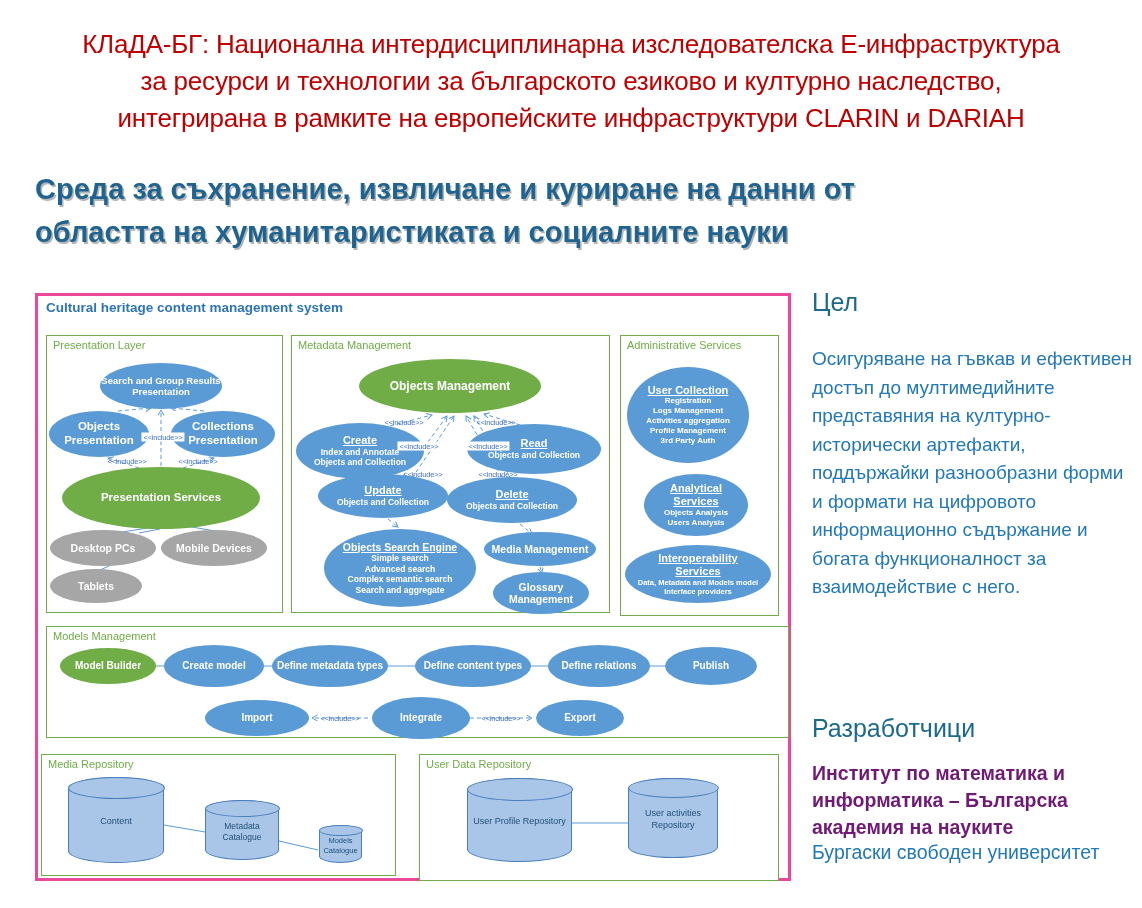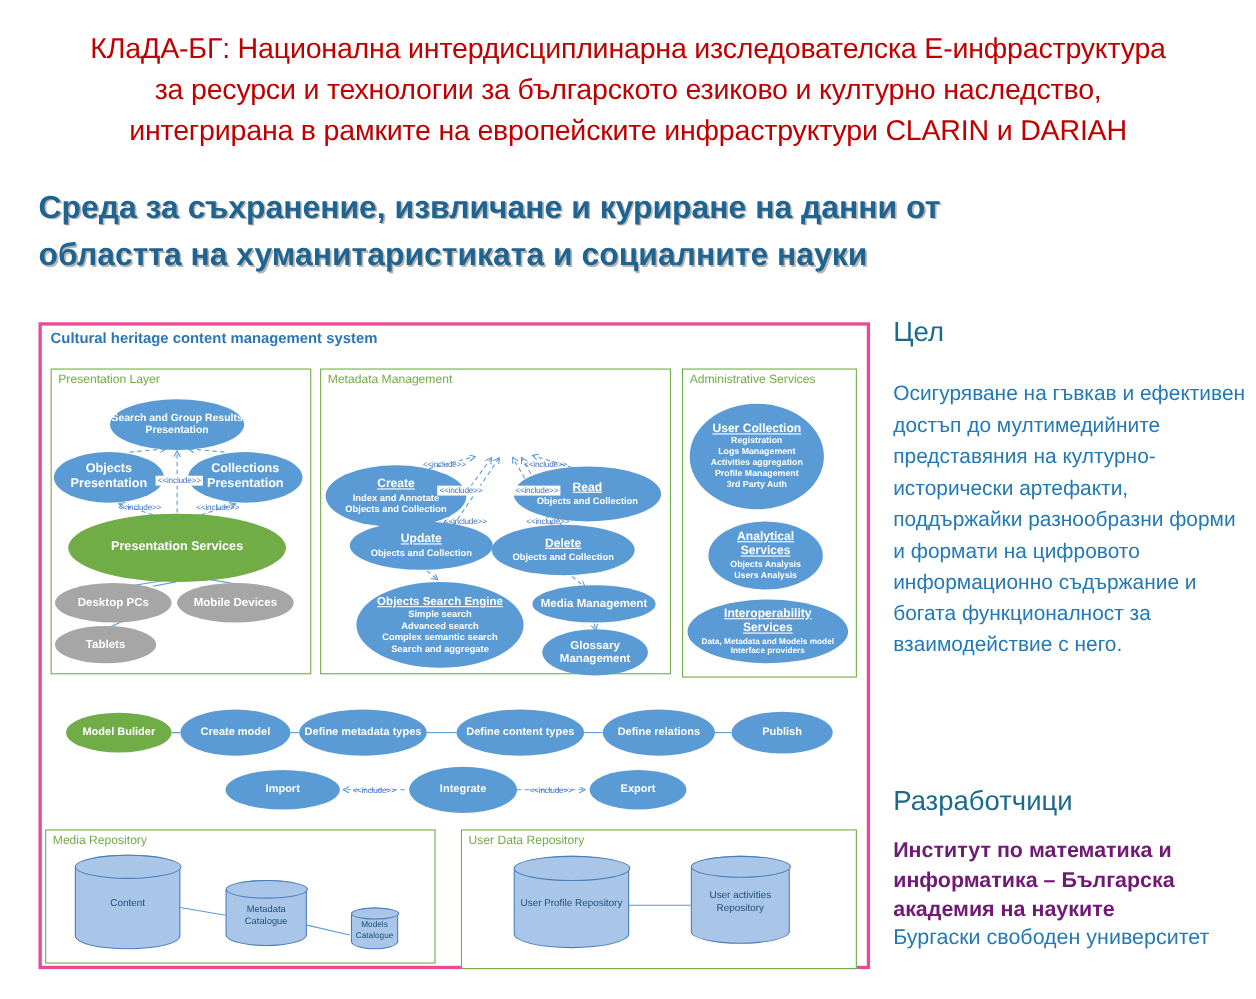--- a/index.html
+++ b/index.html
@@ -71,20 +71,23 @@
 
     <div class="gbox" style="left:8px;top:39px;width:237px;height:278px;">
       <span class="gbox-label">Presentation Layer</span>
     </div>
     <div class="gbox" style="left:253px;top:39px;width:319px;height:278px;">
       <span class="gbox-label">Metadata Management</span>
     </div>
     <div class="gbox" style="left:582px;top:39px;width:159px;height:281px;">
       <span class="gbox-label">Administrative Services</span>
     </div>
+    <div class="gbox" style="left:8px;top:330px;width:743px;height:112px;">
+      <span class="gbox-label">Models Management</span>
+    </div>
     <div class="gbox" style="left:3px;top:458px;width:355px;height:122px;">
       <span class="gbox-label">Media Repository</span>
     </div>
     <div class="gbox" style="left:381px;top:458px;width:360px;height:127px;">
       <span class="gbox-label">User Data Repository</span>
     </div>
 
     <svg class="wires" width="756" height="588">
       <defs>
         <marker id="arr" markerWidth="9" markerHeight="9" refX="5.5" refY="3" orient="auto" markerUnits="userSpaceOnUse">
@@ -136,20 +139,21 @@
     <div class="node blue n11 pre" style="left:133px;top:115px;width:104px;height:46px;">Collections
 Presentation</div>
     <div class="node green n11" style="left:24px;top:171px;width:198px;height:62px;">Presentation Services</div>
     <div class="node gray n10" style="left:12px;top:234px;width:106px;height:36px;font-size:10.5px;">Desktop PCs</div>
     <div class="node gray n10" style="left:123px;top:234px;width:106px;height:36px;font-size:10.5px;">Mobile Devices</div>
     <div class="node gray n10" style="left:12px;top:273px;width:92px;height:34px;font-size:10.5px;">Tablets</div>
     <span class="inc wbg" style="left:125px;top:141px;">&lt;&lt;include&gt;&gt;</span>
     <span class="inc" style="left:89px;top:165px;">&lt;&lt;include&gt;&gt;</span>
     <span class="inc" style="left:160px;top:165px;">&lt;&lt;include&gt;&gt;</span>
 
+    <div class="node green" style="left:321px;top:63px;width:182px;height:54px;font-size:12px;font-weight:700;">Objects Management</div>
     <div class="node blue" style="left:258px;top:127px;width:128px;height:56px;">
       <span class="nt u">Create</span>
       <span class="ns pre">Index and Annotate
 Objects and Collection</span>
     </div>
     <div class="node blue" style="left:429px;top:128px;width:134px;height:50px;">
       <span class="nt u">Read</span>
       <span class="ns pre">Objects and Collection</span>
     </div>
     <div class="node blue" style="left:280px;top:178px;width:130px;height:44px;">

